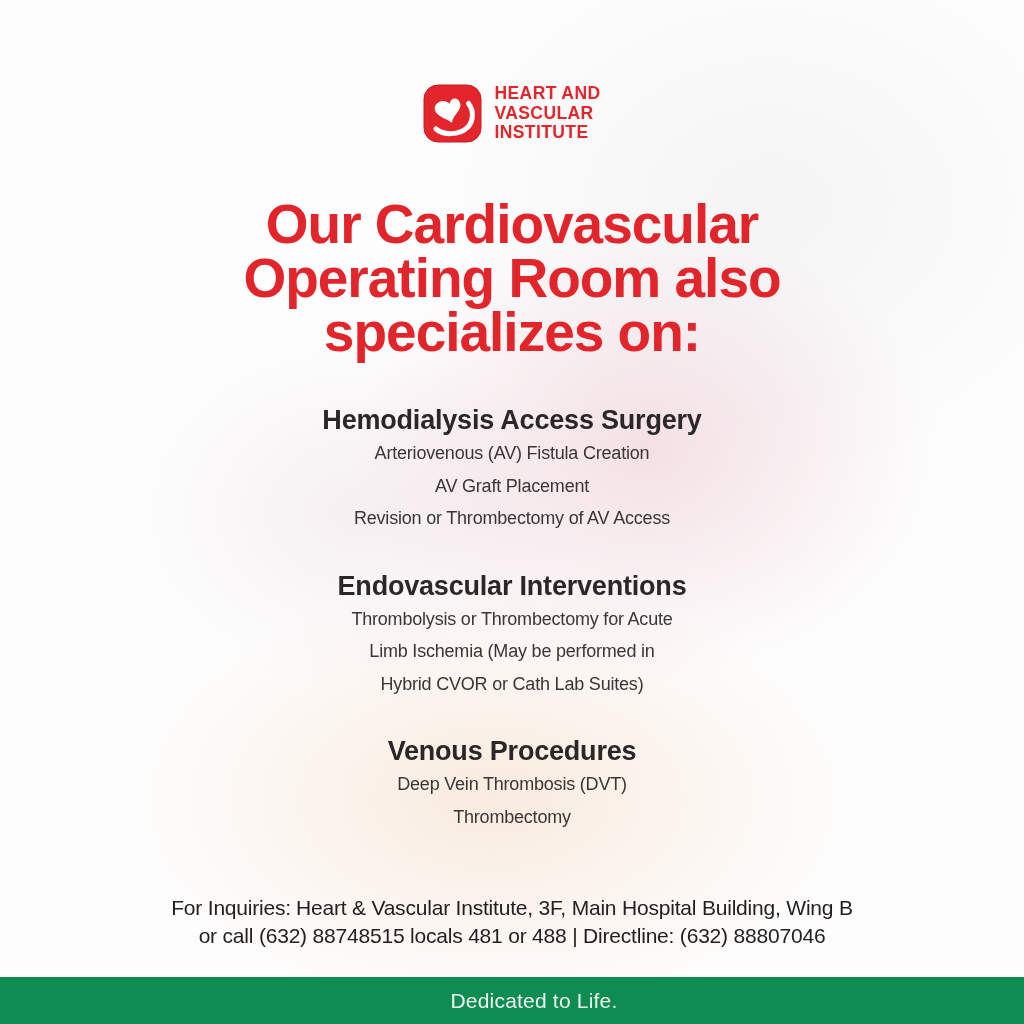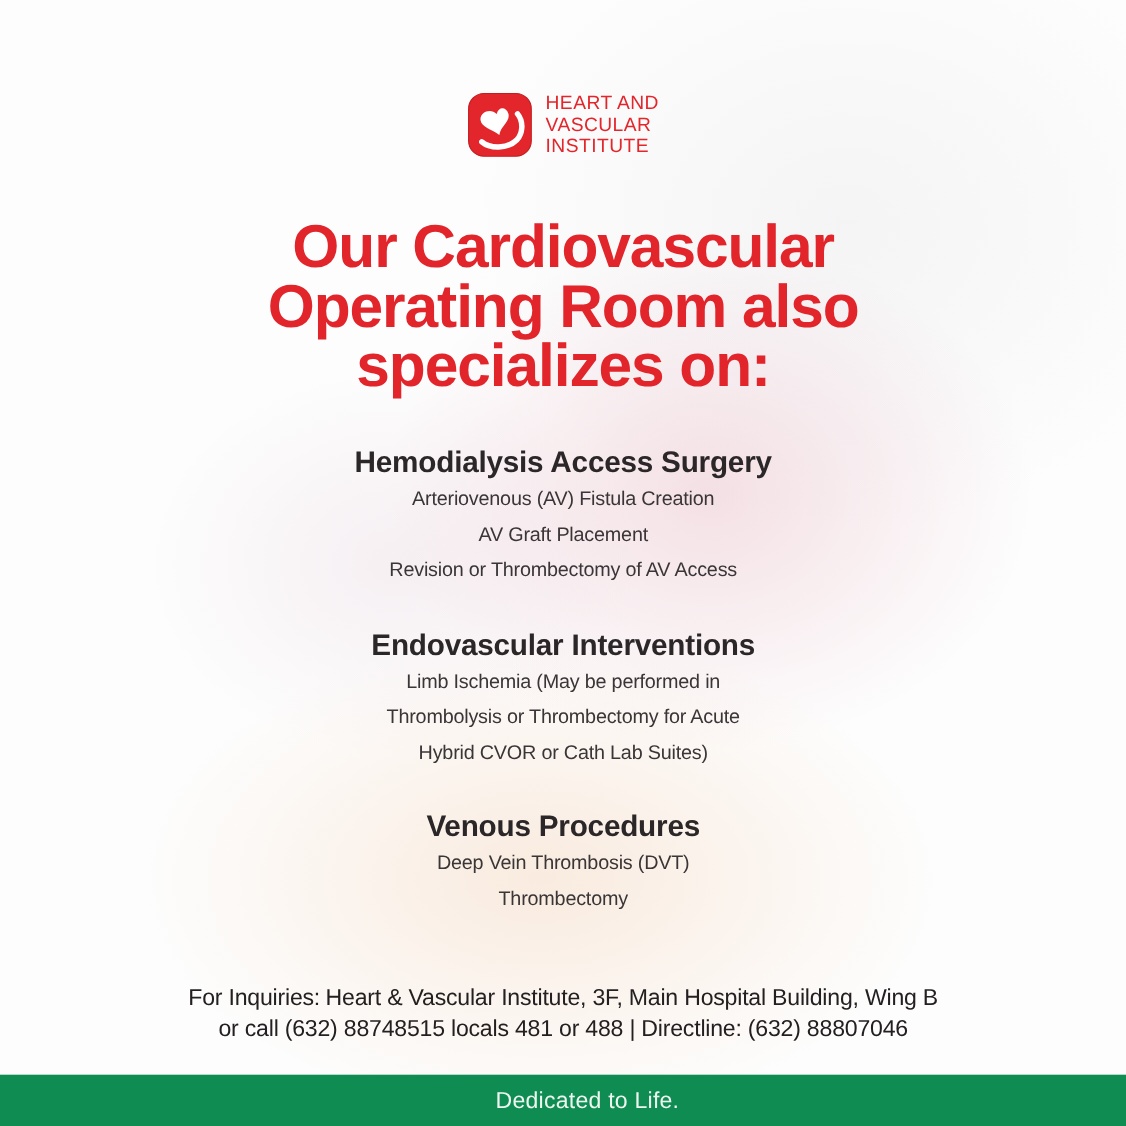--- a/index.html
+++ b/index.html
@@ -17,21 +17,21 @@
   
   .logos-row {
     position:absolute; top:84px; left:0; width:100%;
     display:flex; justify-content:center; align-items:center; gap:54px;
   }
   .ph-logo { display:flex; align-items:center; gap:10px; }
   .ph-name { font-size:26px; font-weight:bold; color:#007a4c; letter-spacing:-0.5px; white-space:nowrap; }
   .ph-sub  { font-size:14.5px; font-weight:bold; color:#007a4c; letter-spacing:0.2px; margin-top:3px; white-space:nowrap; }
 
   .hvi-logo { display:flex; align-items:center; gap:12px; }
-  .hvi-text div { font-size:17.5px; font-weight:normal; color:#e3262b; line-height:19.5px; letter-spacing:0.4px; }
+  .hvi-text div { font-size:17.5px; font-weight:bold; color:#e3262b; line-height:19.5px; letter-spacing:0.4px; }
 
   
   .headline {
     position:absolute; top:197px; left:0; width:100%;
     text-align:center; color:#e2242b; font-weight:bold;
     font-size:55px; line-height:54px; letter-spacing:-1px;
   }
 
   
   .sections { position:absolute; top:404px; left:0; width:100%; text-align:center; }
@@ -87,22 +87,22 @@
 
     <div class="section">
       <div class="section-title">Hemodialysis Access Surgery</div>
       <div class="section-item">Arteriovenous (AV) Fistula Creation</div>
       <div class="section-item">AV Graft Placement</div>
       <div class="section-item">Revision or Thrombectomy of AV Access</div>
     </div>
 
     <div class="section">
       <div class="section-title">Endovascular Interventions</div>
+      <div class="section-item">Thrombolysis or Thrombectomy for Acute</div>
       <div class="section-item">Limb Ischemia (May be performed in</div>
-      <div class="section-item">Thrombolysis or Thrombectomy for Acute</div>
       <div class="section-item">Hybrid CVOR or Cath Lab Suites)</div>
     </div>
 
     <div class="section">
       <div class="section-title">Venous Procedures</div>
       <div class="section-item">Deep Vein Thrombosis (DVT)</div>
       <div class="section-item">Thrombectomy</div>
     </div>
 
   </div>

